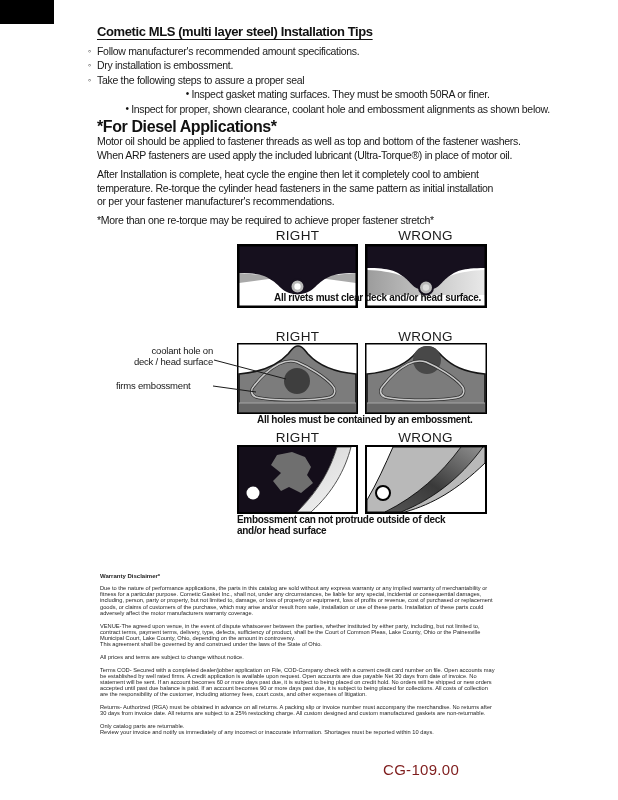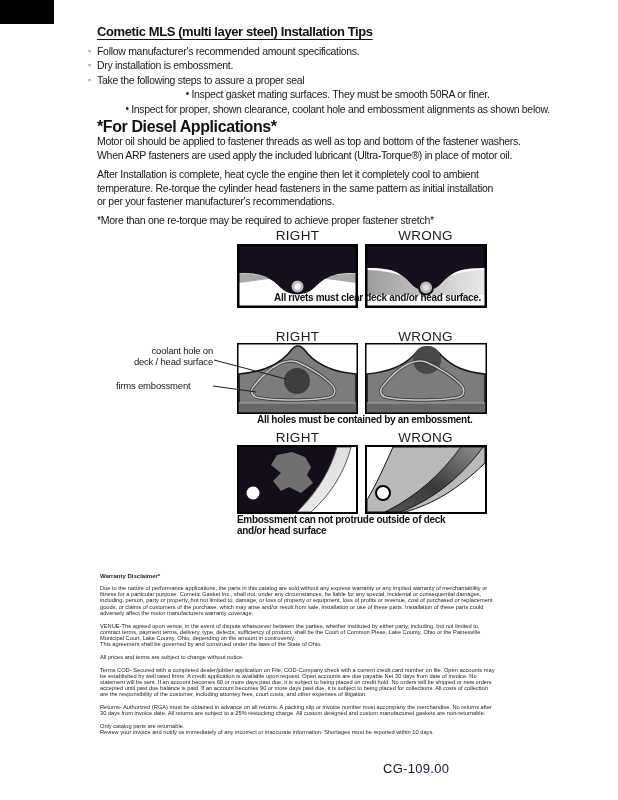--- a/index.html
+++ b/index.html
@@ -57,21 +57,21 @@
 
   .annotation{font-size:9.5px;line-height:10.5px;letter-spacing:-0.2px;color:#161616;}
   .ann-coolant{left:108px;top:346px;width:105px;text-align:right;}
   .ann-emboss{left:116px;top:381px;width:100px;text-align:left;}
   .leader-overlay{left:110px;top:338px;z-index:5;pointer-events:none;}
 
   .legal{left:100px;top:573px;width:422px;color:#242424;}
   .legal-heading{font-size:6px;font-weight:bold;margin:0 0 6px 0;}
   .legal p{font-size:5.7px;line-height:6.2px;margin:0 0 6.5px 0;}
 
-  .footer-code{left:383px;top:761px;font-size:13px;color:#0f172a;letter-spacing:0.3px;}
+  .footer-code{left:383px;top:761px;font-size:15px;color:#7f1d1d;letter-spacing:0.3px;}
 </style>
 </head>
 <body>
 
 <div class="page">
 
   <div class="abs corner-mark"></div>
 
   <div class="abs title">Cometic MLS (multi layer steel) Installation Tips</div>
 

